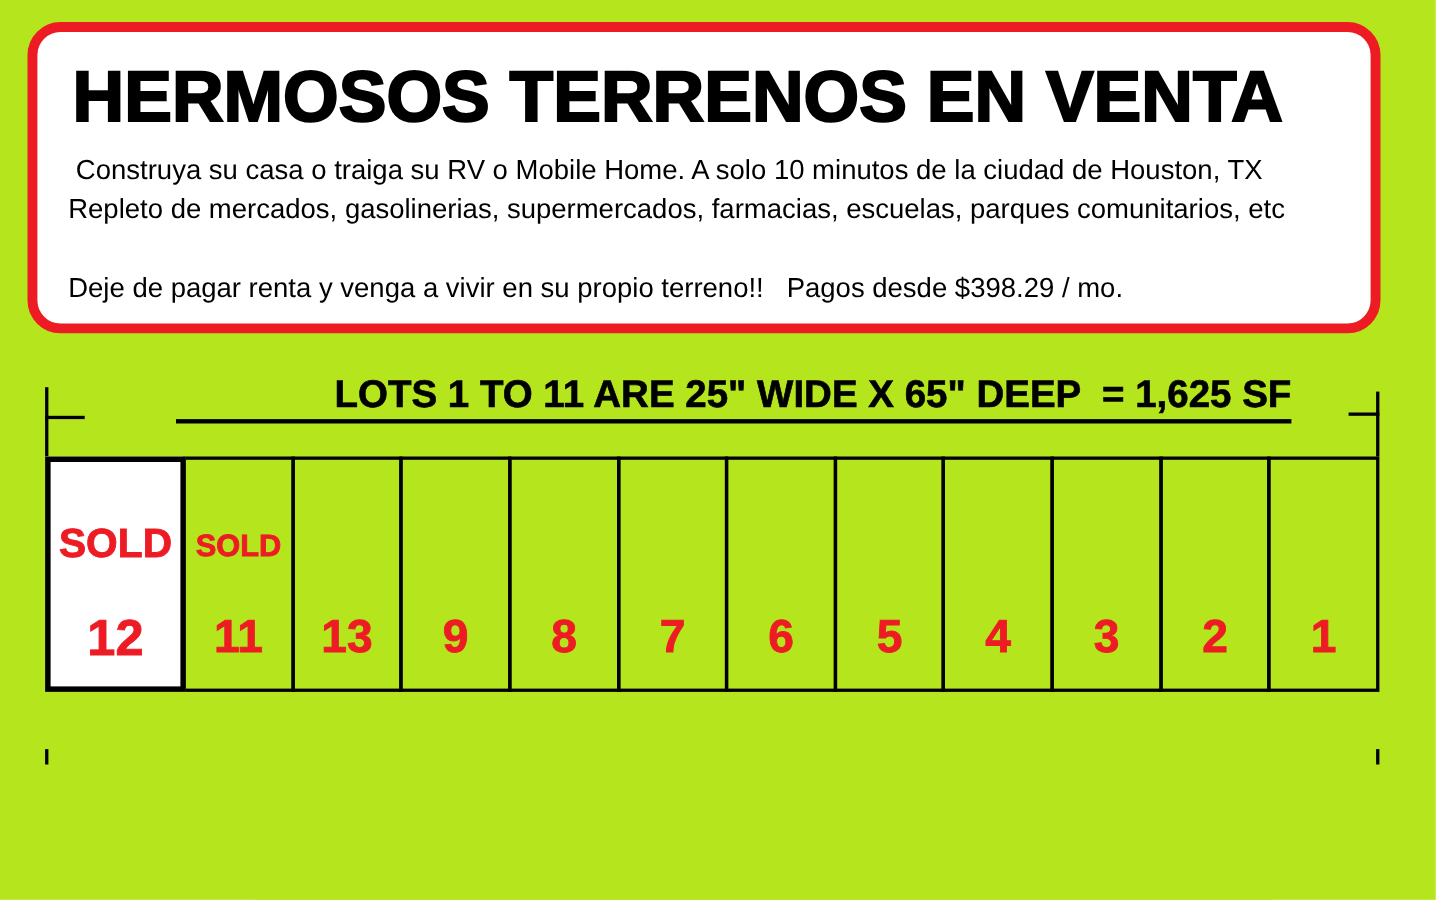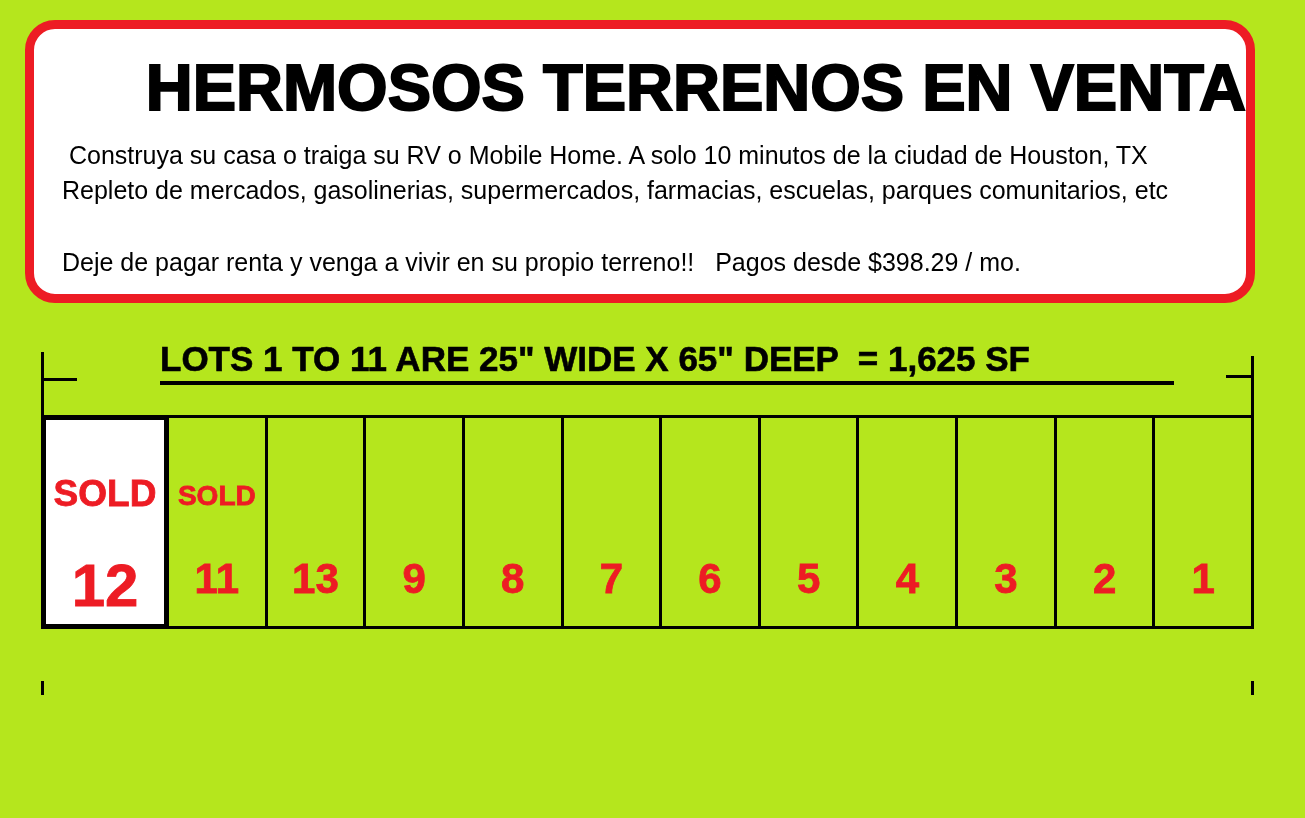--- a/index.html
+++ b/index.html
@@ -20,47 +20,48 @@
     width: 1230px; height: 283px;
     background: #ffffff;
     border: 9px solid #ed1c24;
     border-radius: 30px;
     box-sizing: border-box;
   }
   .banner-title {
     position: absolute;
     left: 0; top: 26px;
     width: 100%;
-    text-align: right;
+    text-align: left;
     font-size: 65px;
     font-weight: bold;
     color: #000;
     letter-spacing: 0px;
     white-space: nowrap;
     -webkit-text-stroke-width: 2px;
     line-height: 1;
+    padding-left: 32px;
   }
   .banner-line {
     position: absolute;
     left: 28px;
     font-size: 25px;
     color: #000;
     white-space: pre;
     line-height: 1;
   }
   .banner-line-1 { top: 114px; }
   .banner-line-2 { top: 149px; }
   .banner-line-3 { top: 221px; }
 
   
   .lot-heading {
     position: absolute;
     left: 160px; top: 341px;
     width: 1014px;
-    text-align: left;
+    text-align: right;
     font-size: 35px;
     font-weight: bold;
     color: #000;
     white-space: pre;
     border-bottom: 4px solid #000;
     padding-bottom: 5px;
     box-sizing: border-box;
     -webkit-text-stroke-width: 0.6px;
     line-height: 1;
   }
@@ -112,21 +113,21 @@
     position: absolute;
     top: 140px; left: 0;
     width: 100%;
     text-align: center;
     font-size: 42px;
     font-weight: bold;
     color: #ed1c24;
     -webkit-text-stroke-width: 0.8px;
     line-height: 1;
   }
-  .lot-white .lot-number { top: 136px; font-size: 60px; }
+  .lot-white .lot-number { top: 136px; font-size: 46px; }
 
   
   .footer-en {
     position: absolute;
     left: 62px; top: 701px;
     font-size: 35px;
     font-weight: bold;
     color: #000;
     white-space: pre;
     -webkit-text-stroke-width: 1px;

